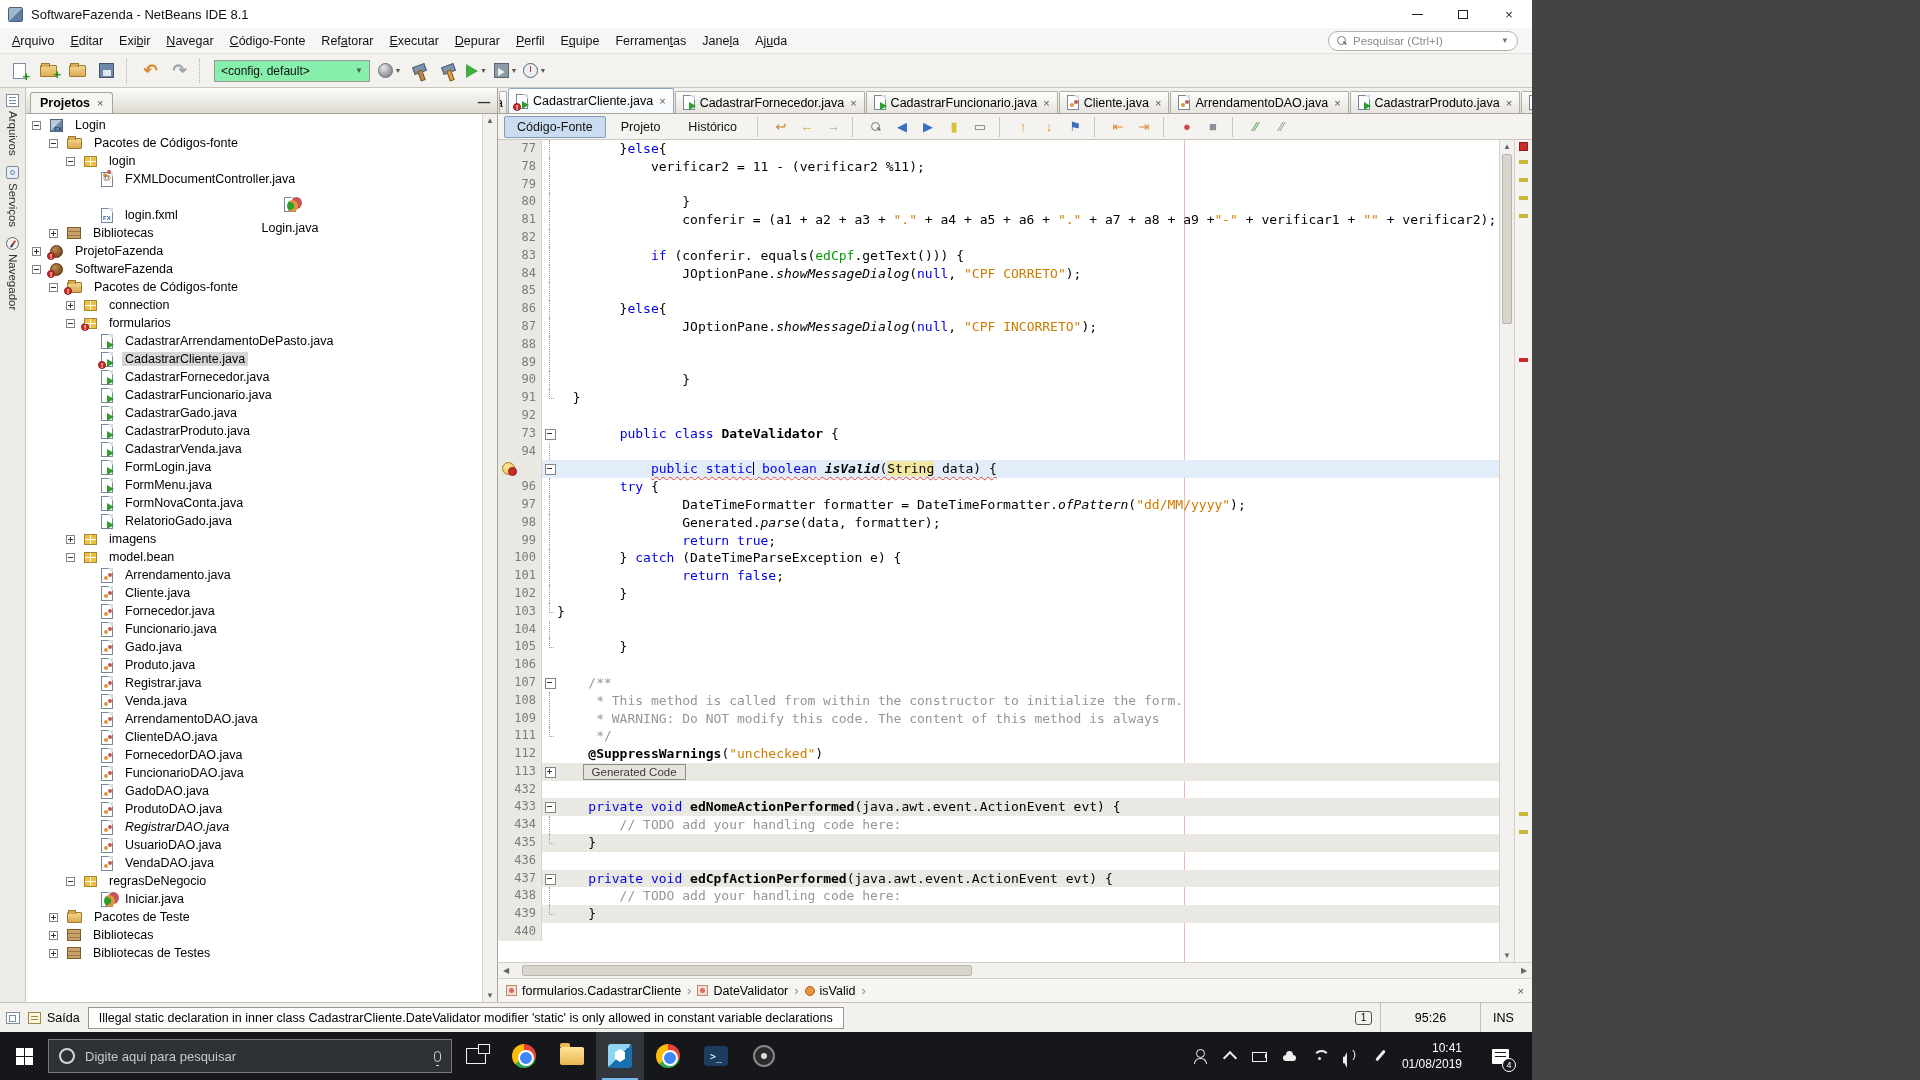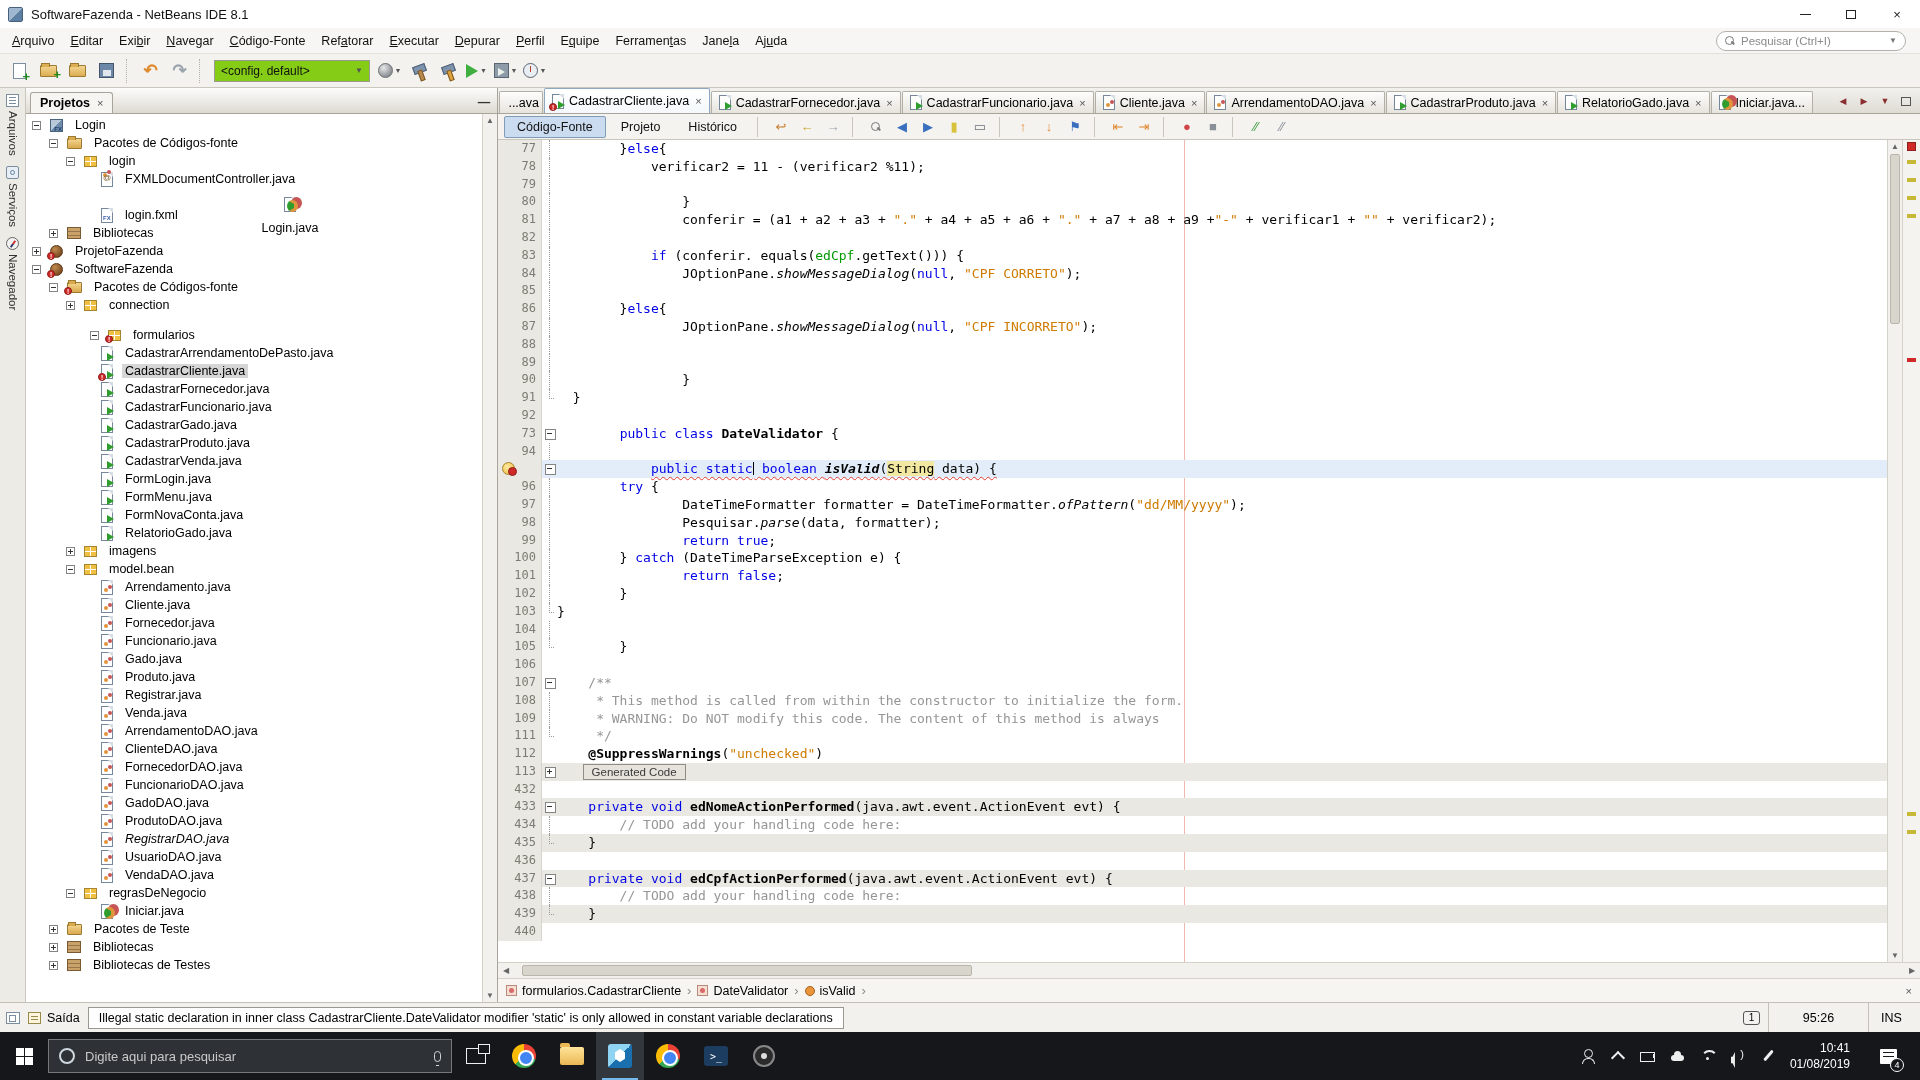--- a/index.html
+++ b/index.html
@@ -1,17 +1,17 @@
 <!DOCTYPE html>
 <html><head>
 <meta charset="utf-8">
 <style>
   *{box-sizing:border-box;margin:0;padding:0}
   html,body{background:#444}
-  .screen{position:relative;width:1920px;height:1080px;background:#fff;overflow:hidden;
+  .screen{position:relative;width:1532px;height:1080px;background:#fff;overflow:hidden;
           font-family:"Liberation Sans",sans-serif;font-size:12.5px;color:#000}
 
   
   .titlebar{position:absolute;left:0;top:0;right:0;height:28px;background:#fff;display:flex;align-items:center;padding-left:8px}
   .app-cube{width:15px;height:15px;margin-right:8px;background:linear-gradient(135deg,#9fb7cf 0 50%,#5d7fa3 50%);border:1px solid #49607c;border-radius:2px}
   .title-text{font-size:13px;color:#111}
   .win-controls{margin-left:auto;display:flex;height:100%}
   .win-btn{width:46px;display:flex;align-items:center;justify-content:center;font-size:13px;color:#222}
   .wb-min{width:11px;height:1px;background:#222}
   .wb-max{width:10px;height:9px;border:1px solid #222}
@@ -42,21 +42,21 @@
   .g-ball{width:15px;height:15px;border-radius:50%;background:radial-gradient(circle at 35% 30%,#e8e8e8,#8d9296 70%);border:1px solid #6a6f73}
   .g-hammer{width:16px;height:16px;position:relative}
   .g-hammer::before{content:"";position:absolute;left:2px;top:2px;width:11px;height:6px;background:#7d92ad;border:1px solid #4d5d73;transform:rotate(-20deg)}
   .g-hammer::after{content:"";position:absolute;left:8px;top:7px;width:3px;height:9px;background:#b98a4d;border:1px solid #7d5a2a;transform:rotate(-20deg)}
   .g-broom::after{background:#e0a23c}
   .g-run{width:0;height:0;border-left:12px solid #3faf3f;border-top:7px solid transparent;border-bottom:7px solid transparent}
   .g-debug{width:15px;height:15px;background:#8d9aa8;border:1px solid #5a6573;position:relative}
   .g-debug::after{content:"";position:absolute;left:3px;top:4px;width:0;height:0;border-left:7px solid #eaf2ea;border-top:4px solid transparent;border-bottom:4px solid transparent}
   .g-clock{width:15px;height:15px;border-radius:50%;background:#e8eef2;border:1px solid #5a6573;position:relative}
   .g-clock::after{content:"";position:absolute;left:6px;top:2px;width:1.5px;height:6px;background:#b3402e}
-  .config-select{width:156px;height:22px;background:#84cc16;border:1px solid #9a9891;display:flex;align-items:center;padding:0 6px;margin:0 4px;font-size:12px;color:#111}
+  .config-select{width:156px;height:22px;background:#86efac;border:1px solid #9a9891;display:flex;align-items:center;padding:0 6px;margin:0 4px;font-size:12px;color:#111}
   .config-select .sel-arrow{margin-left:auto;font-size:8px;color:#555}
 
   
   .main{position:absolute;left:0;top:88px;right:0;bottom:78px;display:flex}
 
   
   .dock-strip{width:26px;background:#edebe6;border-right:1px solid #c9c6be;display:flex;flex-direction:column;align-items:center;padding-top:6px;gap:10px}
   .dock-item{display:flex;flex-direction:column;align-items:center;gap:4px}
   .dock-label{writing-mode:vertical-rl;font-size:11.5px;color:#333}
   .d-ic{width:13px;height:13px;border:1px solid #7d8da0;background:#fff;position:relative}
@@ -400,21 +400,21 @@
             <span class="ic ic-sf">
               <span class="badge-e">!</span>
             </span>
             <span class="tlab">Pacotes de Códigos-fonte</span>
           </div>
           <div class="trow" style="padding-left: 40px;">
             <span class="exp plus"></span>
             <span class="ic ic-pk"></span>
             <span class="tlab">connection</span>
           </div>
-          <div class="trow" style="padding-left: 64px; margin-top: 12px;">
+          <div class="trow" style="padding-left: 40px;">
             <span class="exp"></span>
             <span class="ic ic-pk">
               <span class="badge-e">!</span>
             </span>
             <span class="tlab">formularios</span>
           </div>
           <div class="trow" style="padding-left: 57px;">
             <span class="exp-sp"></span>
             <span class="ic ic-paper arr-g"></span>
             <span class="tlab">CadastrarArrendamentoDePasto.java</span>
@@ -786,21 +786,21 @@
               <span class="ct"><span class="tk">        </span><span class="tk k">try</span><span class="tk"> {</span></span>
             </div>
             <div class="cl">
               <span class="ln">97</span>
               <span class="fold fv"></span>
               <span class="ct"><span class="tk">                DateTimeFormatter formatter = DateTimeFormatter.</span><span class="tk i">ofPattern</span><span class="tk">(</span><span class="tk s">"dd/MM/yyyy"</span><span class="tk">);</span></span>
             </div>
             <div class="cl">
               <span class="ln">98</span>
               <span class="fold fv"></span>
-              <span class="ct"><span class="tk">                Pesquisar.</span><span class="tk i">parse</span><span class="tk">(data, formatter);</span></span>
+              <span class="ct"><span class="tk">                Generated.</span><span class="tk i">parse</span><span class="tk">(data, formatter);</span></span>
             </div>
             <div class="cl">
               <span class="ln">99</span>
               <span class="fold fv"></span>
               <span class="ct"><span class="tk">                </span><span class="tk k">return</span><span class="tk"> </span><span class="tk k">true</span><span class="tk">;</span></span>
             </div>
             <div class="cl">
               <span class="ln">100</span>
               <span class="fold fv"></span>
               <span class="ct"><span class="tk">        } </span><span class="tk k">catch</span><span class="tk"> (DateTimeParseException e) {</span></span>

